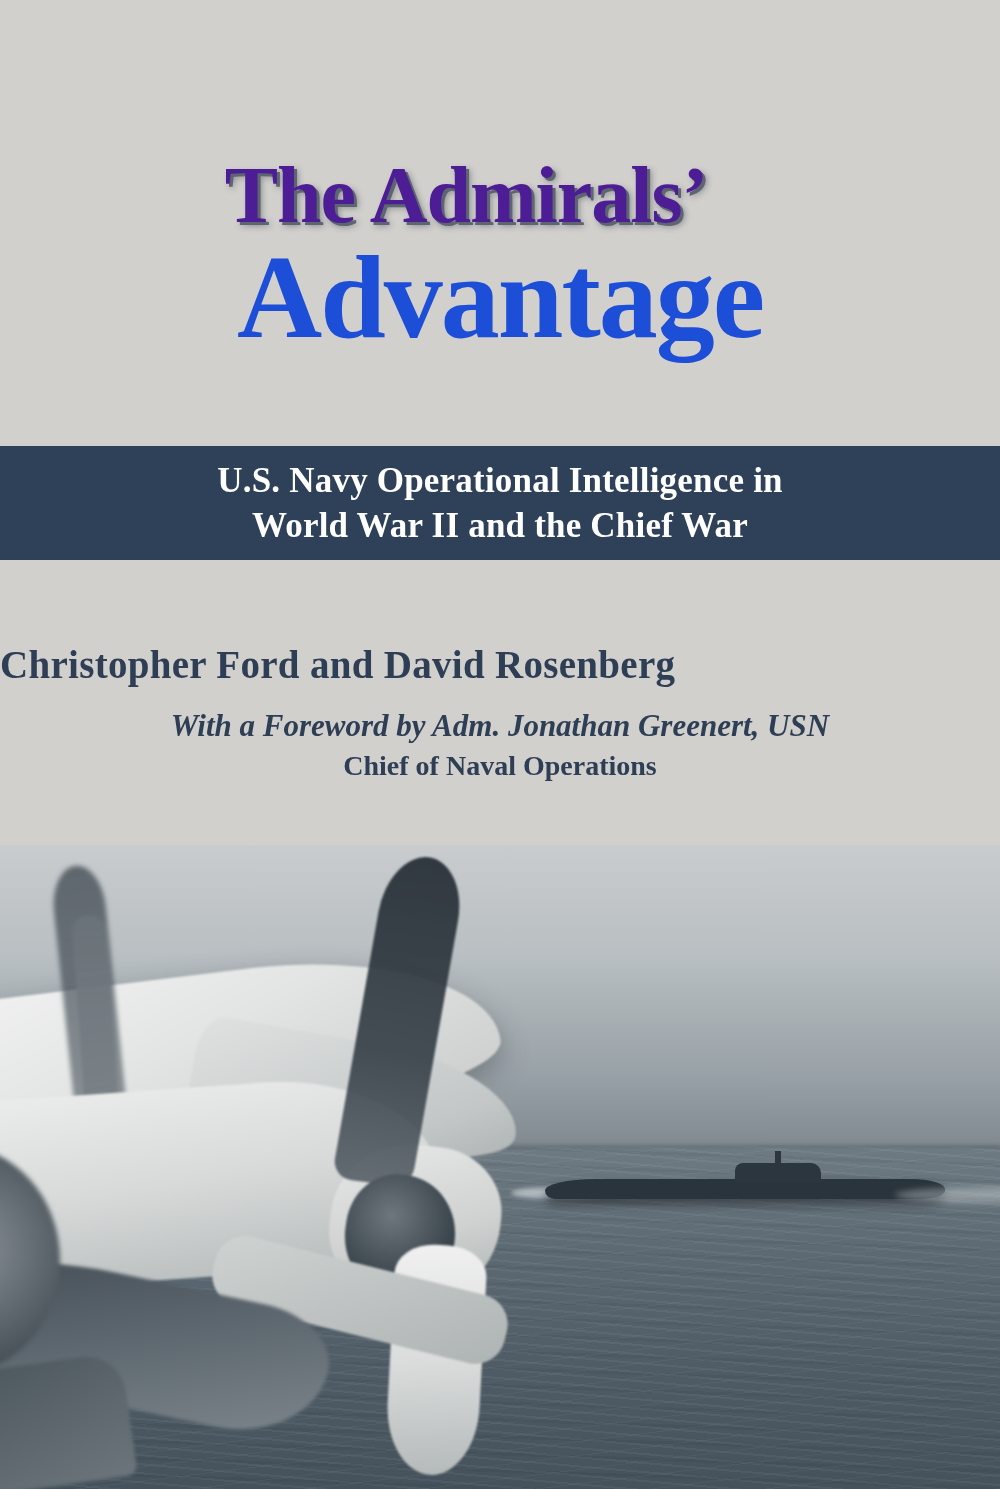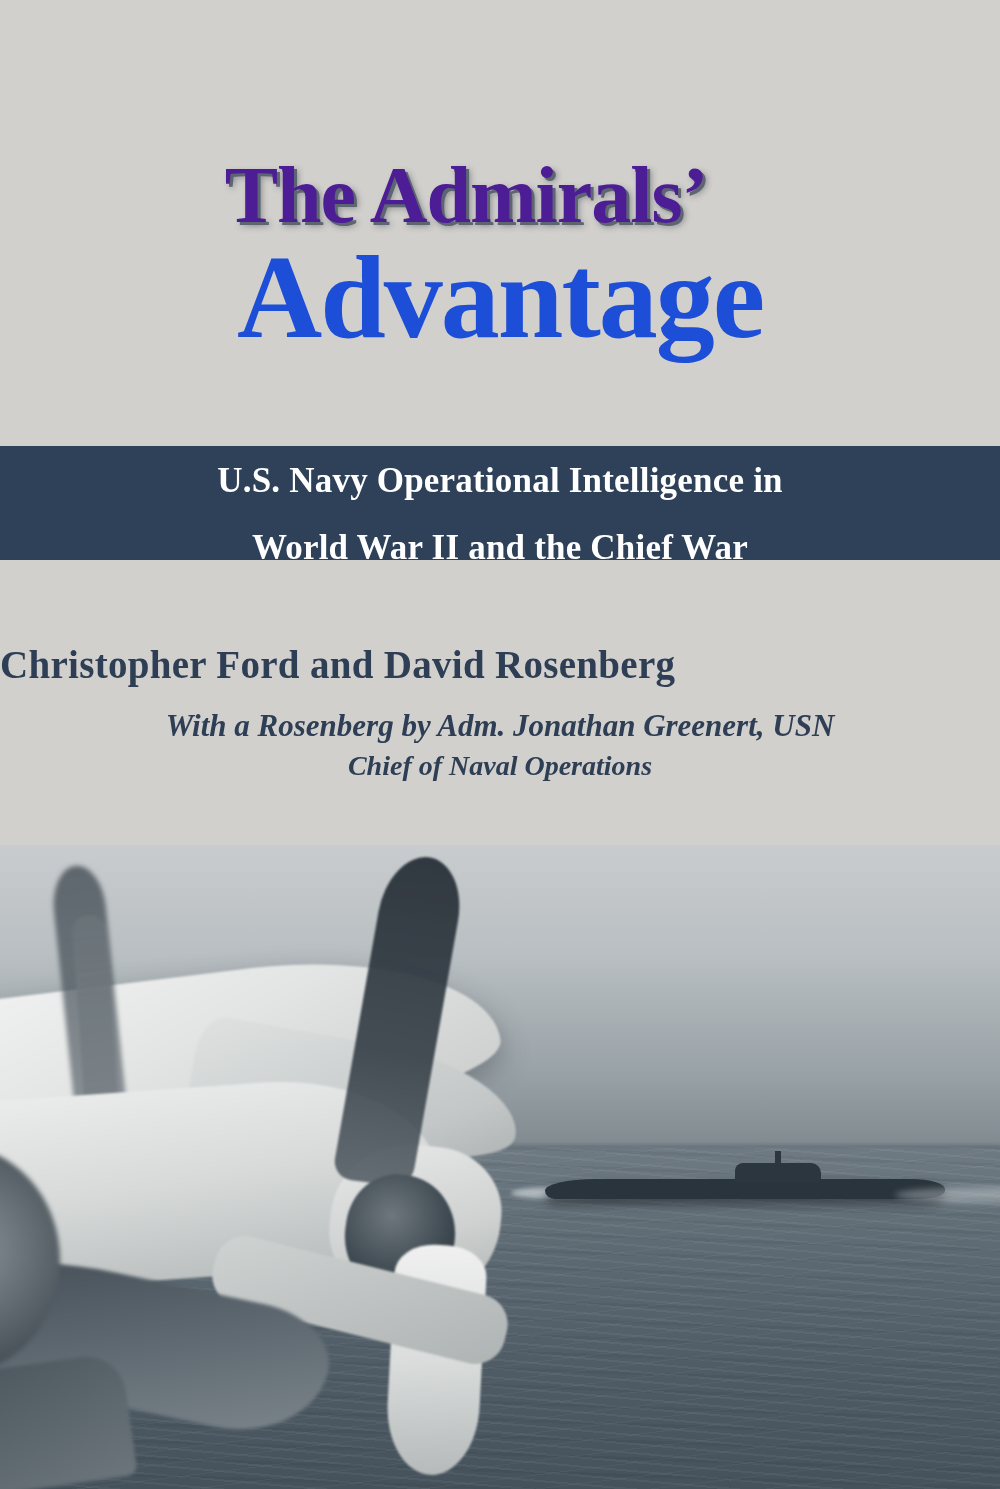--- a/index.html
+++ b/index.html
@@ -66,21 +66,20 @@
     align-items: center;
     justify-content: center;
   }
   .subtitle-line {
     color: #ffffff;
     font-size: 35px;
     line-height: 45px;
     font-weight: bold;
     text-align: center;
     letter-spacing: 0.2px;
-    margin-top: 22px;
   }
 
   
   .author-area {
     position: absolute;
     top: 560px;
     left: 0;
     width: 1000px;
     height: 285px;
     background: #d2d0cd;
@@ -108,21 +107,20 @@
     color: #2d3e55;
   }
   .foreword2 {
     position: absolute;
     top: 190px;
     left: 0;
     width: 1000px;
     text-align: center;
     font-size: 28px;
     font-weight: bold;
-    font-style: italic;
     color: #2d3e55;
   }
 
   
   .photo {
     position: absolute;
     left: 0;
     top: 845px;
     width: 1000px;
     height: 644px;
@@ -332,21 +330,21 @@
     <div class="title-line2">Advantage</div>
   </div>
 
   <div class="subtitle-band">
     <div class="subtitle-line">U.S. Navy Operational Intelligence in</div>
     <div class="subtitle-line">World War II and the Chief War</div>
   </div>
 
   <div class="author-area">
     <div class="authors">Christopher Ford and David Rosenberg</div>
-    <div class="foreword1">With a Rosenberg by Adm. Jonathan Greenert, USN</div>
+    <div class="foreword1">With a Foreword by Adm. Jonathan Greenert, USN</div>
     <div class="foreword2">Chief of Naval Operations</div>
   </div>
 
   <div class="photo">
     <div class="sky"></div>
     <div class="sea"></div>
     <div class="waves"></div>
     <div class="horizon"></div>
 
     <div class="sub">

